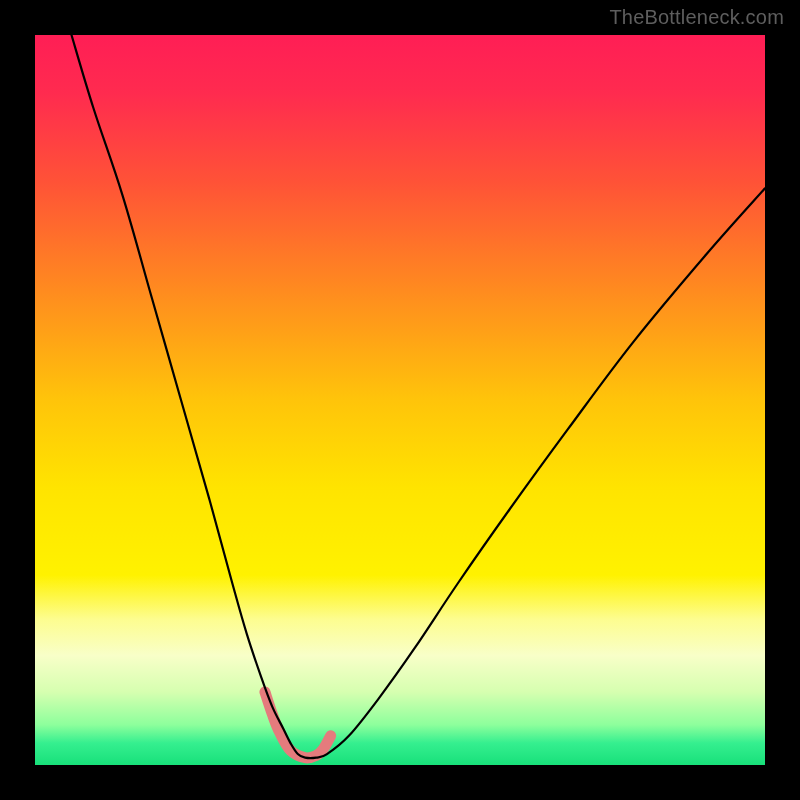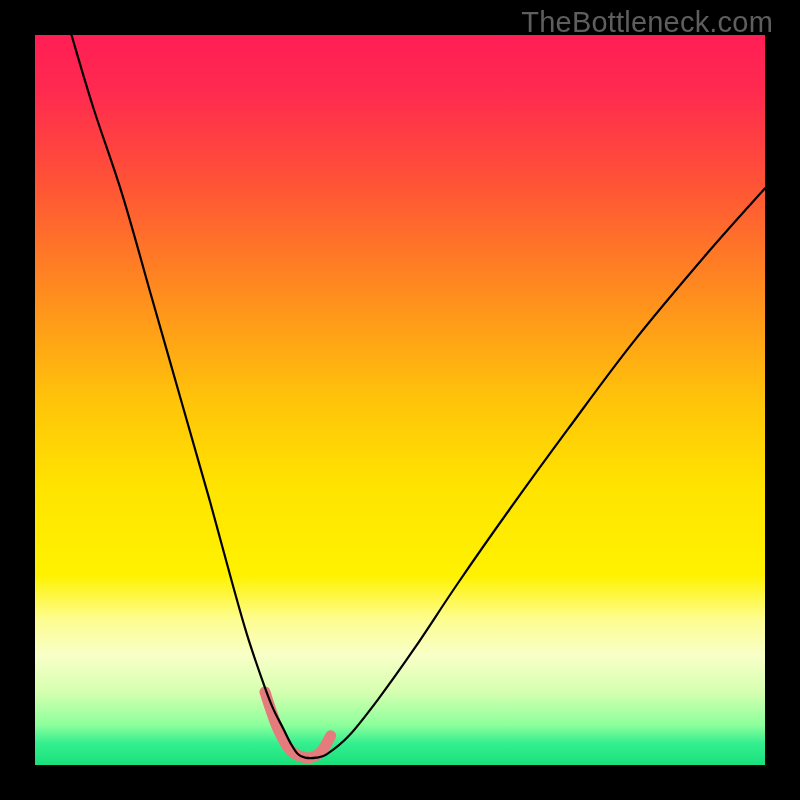--- a/index.html
+++ b/index.html
@@ -6,23 +6,23 @@
   html, body { width: 800px; height: 800px; overflow: hidden; background: #000; }
   .frame {
     position: relative;
     width: 800px;
     height: 800px;
     background: #000;
   }
   .watermark {
     position: absolute;
     top: 6px;
-    right: 27px;
+    right: 16px;
     font-family: Arial, Helvetica, sans-serif;
-    font-size: 29px;
+    font-size: 20px;
     font-weight: 500;
     color: #5e5e5e;
     z-index: 20;
     letter-spacing: 0.2px;
   }
   .plot {
     position: absolute;
     left: 35px;
     top: 35px;
     width: 730px;

